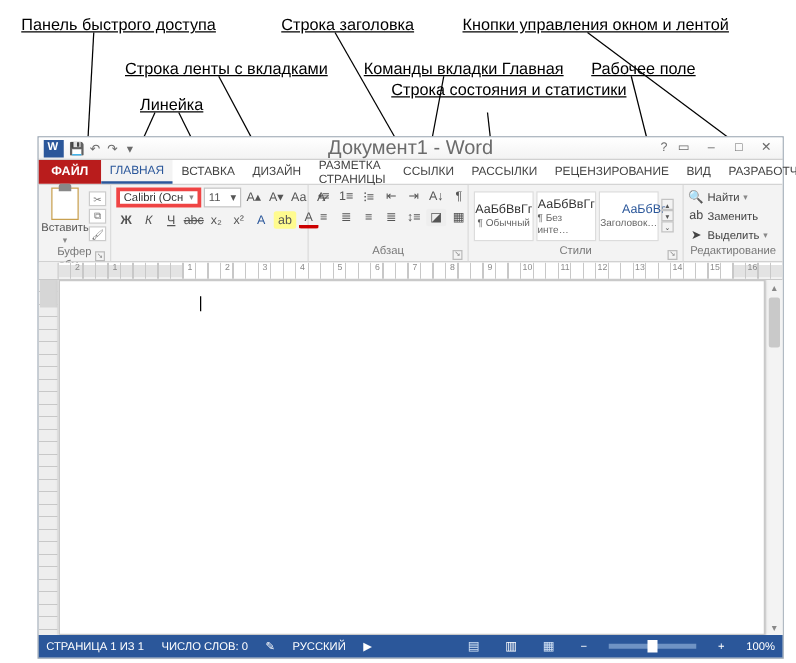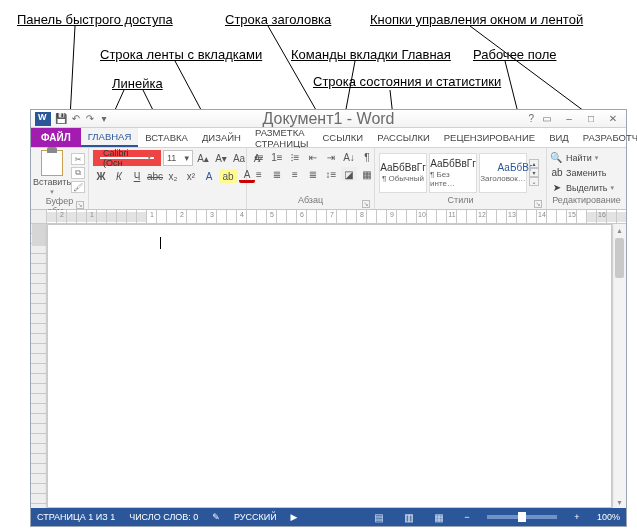--- a/index.html
+++ b/index.html
@@ -14,21 +14,21 @@
   }
   
   .anno { position: absolute; font-size: 13px; color: #000; white-space: nowrap; text-decoration: underline; }
   .anno-a1 { left: 17px;  top: 12px; }
   .anno-a2 { left: 225px; top: 12px; }
   .anno-a3 { left: 370px; top: 12px; }
   .anno-a4 { left: 100px; top: 47px; }
   .anno-a5 { left: 291px; top: 47px; }
   .anno-a6 { left: 473px; top: 47px; }
   .anno-a7 { left: 112px; top: 76px; }
-  .anno-a8 { left: 313px; top: 74px; }
+  .anno-a8 { left: 313px; top: 64px; }
 
   
   svg.lines { position: absolute; left: 0; top: 0; width: 637px; height: 530px; pointer-events: none; }
 
   
   .word-window {
     position: absolute;
     left: 30px; top: 109px;
     width: 597px; height: 418px;
     border: 1px solid #9aa6b3;
@@ -63,21 +63,21 @@
   .ribbon-help { position: absolute; right: 92px; top: 3px; font-size: 10px; color: #6b6b6b; }
 
   
   .tabstrip {
     height: 20px;
     background: #fff;
     display: flex; align-items: stretch;
     border-bottom: 1px solid #d4d4d4;
   }
   .tab-file {
-    background: #a21caf; color: #fff;
+    background: #b91c1c; color: #fff;
     padding: 0 10px; display: flex; align-items: center;
     font-size: 10px; font-weight: 600;
   }
   .tab {
     padding: 0 7px; display: flex; align-items: center;
     font-size: 9.5px; color: #444; cursor: default;
     text-transform: uppercase;
   }
   .tab.active { color: #2b579a; border-bottom: 2px solid #2b579a; background: #f3f3f3; }
 
@@ -96,21 +96,21 @@
     padding: 2px 4px 0 4px;
     position: relative;
   }
   .group-body { flex: 1; display: flex; align-items: center; gap: 2px; }
   .group-label { height: 14px; text-align: center; font-size: 9px; color: #777; position: relative; }
   .group-label .dl { position: absolute; right: 0; bottom: 1px; width: 8px; height: 8px; border: 1px solid #bbb; font-size: 6px; line-height: 6px; text-align: center; color: #888;}
   .big-btn { width: 34px; display: flex; flex-direction: column; align-items: center; gap: 1px; }
   .paste-icn { width: 22px; height: 26px; background: #fff; border: 1px solid #c8a050; position: relative; }
   .paste-icn::before { content: ""; position: absolute; top: -4px; left: 5px; width: 10px; height: 6px; background: #888; border-radius: 2px 2px 0 0; }
   .mini-icn { width: 14px; height: 12px; border: 1px solid #ccc; background: #fff; display: inline-flex; align-items: center; justify-content: center; font-size: 8px; color: #777;}
-  .font-combo { width: 68px; height: 16px; border: 7px solid #ef4444; background: #fff; display: flex; align-items: center; padding: 0 3px; font-size: 9px; color: #333; }
+  .font-combo { width: 68px; height: 16px; border: 3px solid #ef4444; background: #fff; display: flex; align-items: center; padding: 0 3px; font-size: 9px; color: #333; }
   .font-combo .dd { margin-left: auto; font-size: 7px; color: #888; }
   .size-combo { width: 30px; height: 16px; border: 1px solid #c3c3c3; background: #fff; display: flex; align-items: center; padding: 0 3px; font-size: 9px; }
   .row { display: flex; gap: 2px; align-items: center; }
   .col { display: flex; flex-direction: column; gap: 2px; }
   .ico { width: 16px; height: 14px; display: flex; align-items: center; justify-content: center; font-size: 10px; color: #555; border-radius: 2px; }
   .style-tile {
     width: 48px; height: 40px; border: 1px solid #dcdcdc; background: #fff;
     display: flex; flex-direction: column; align-items: center; justify-content: center; gap: 1px;
     font-size: 8px; color: #666;
   }

